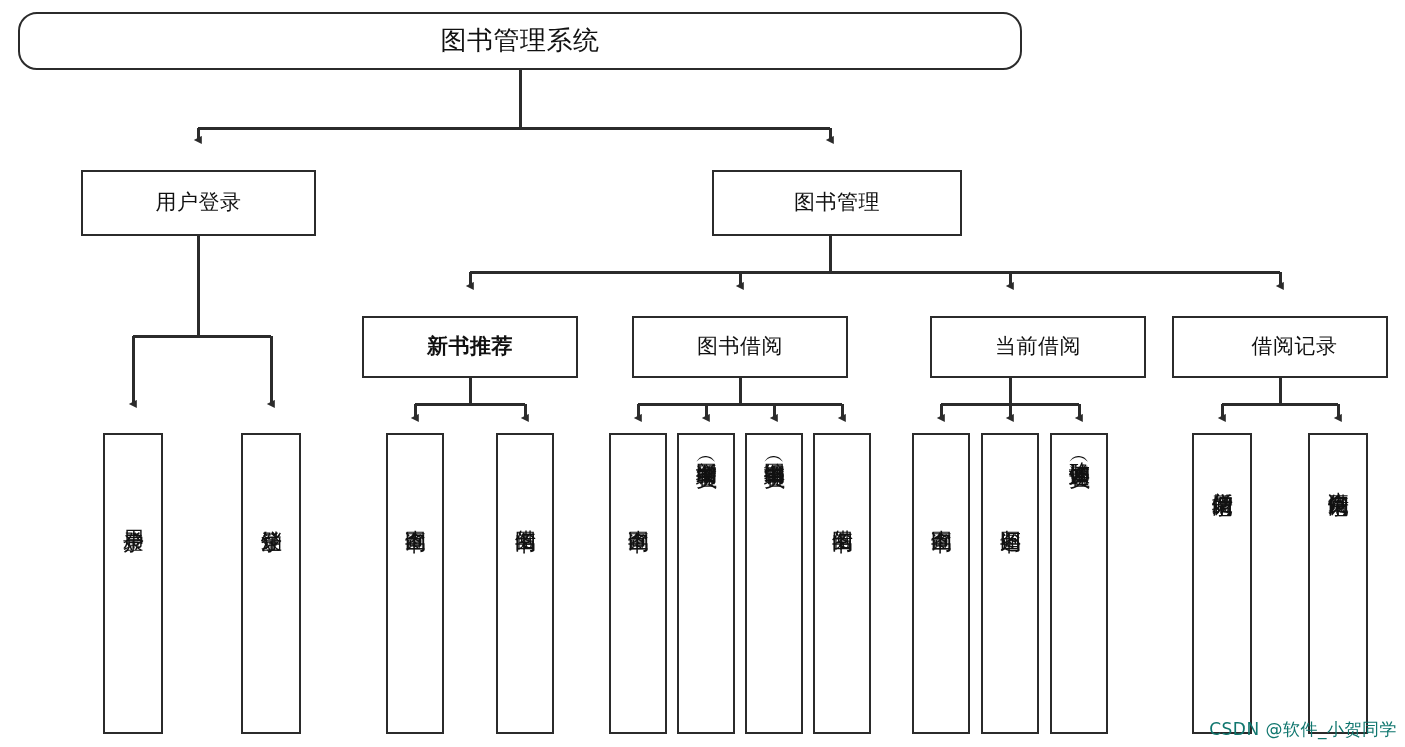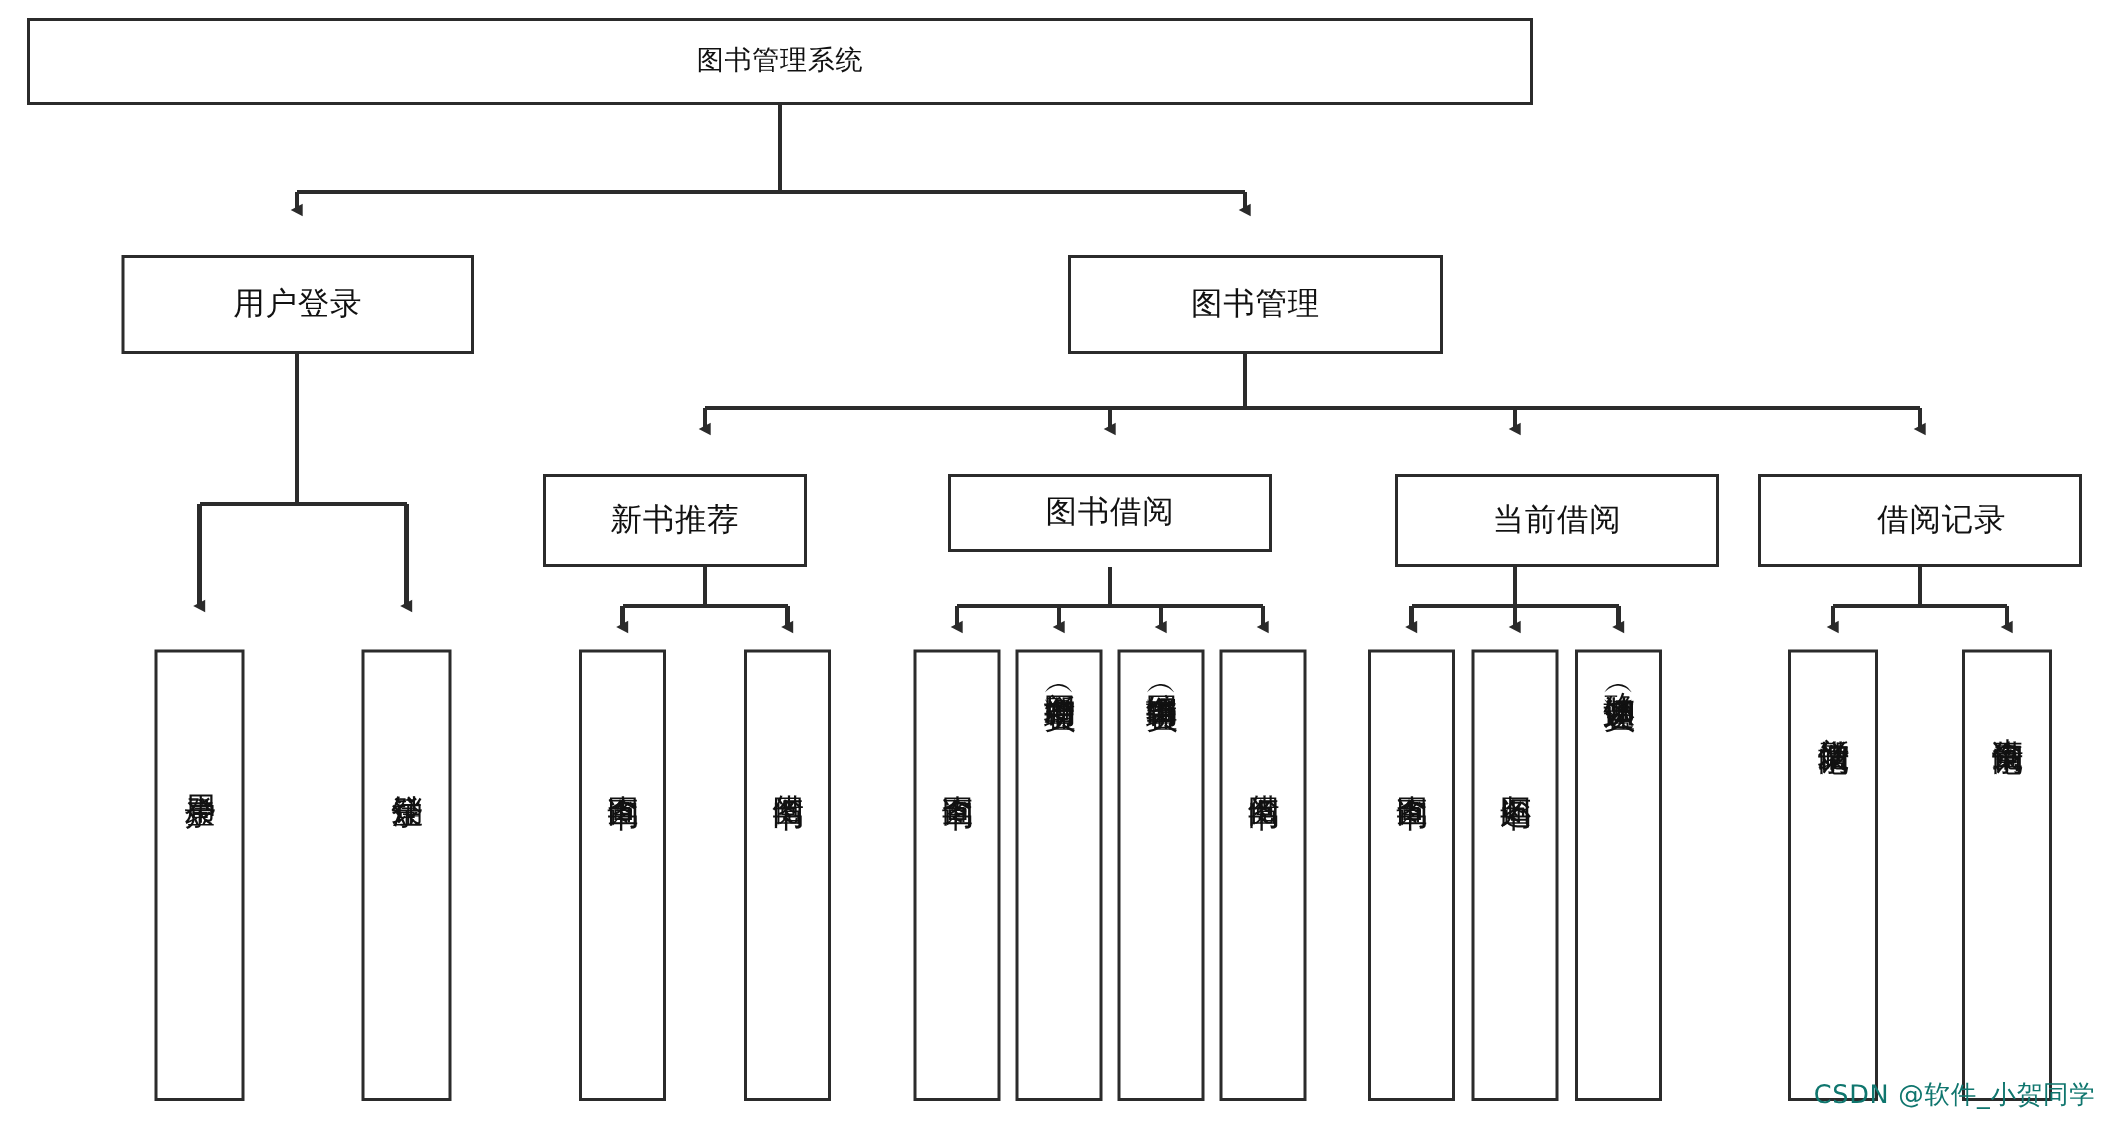--- a/index.html
+++ b/index.html
@@ -33,21 +33,22 @@
     align-items: center;
     justify-content: center;
     color: #111111;
   }
   .node.horiz {
     font-size: 21px;
     line-height: 1.2;
     letter-spacing: 0.5px;
   }
   .node.root {
-    font-size: 18px;
+    font-size: 26px;
+    border-radius: 19px;
   }
   .node.leaf {
     font-size: 21px;
     padding-top: 14px;
     align-items: flex-start;
     justify-content: center;
   }
   .vtext {
     writing-mode: vertical-rl;
     text-orientation: upright;
@@ -126,24 +127,24 @@
     <span>图书管理系统</span>
   </div>
 
   <div class="node horiz" style="left:81px; top:170px; width:235px; height:66px;">
     <span>用户登录</span>
   </div>
   <div class="node horiz" style="left:712px; top:170px; width:250px; height:66px;">
     <span>图书管理</span>
   </div>
 
-  <div class="node horiz" style="left:362px; top:316px; width:176px; height:62px;">
+  <div class="node horiz" style="left:362px; top:316px; width:216px; height:62px;font-weight:bold;">
     <span>新书推荐</span>
   </div>
-  <div class="node horiz" style="left:632px; top:316px; width:216px; height:52px;">
+  <div class="node horiz" style="left:632px; top:316px; width:216px; height:62px;">
     <span>图书借阅</span>
   </div>
   <div class="node horiz" style="left:902px; top:316px; width:216px; height:62px;margin-left:28px;">
     <span>当前借阅</span>
   </div>
   <div class="node horiz" style="left:1172px; top:316px; width:216px; height:62px;padding-left:29px;">
     <span>借阅记录</span>
   </div>
 
   <div class="node leaf" style="left:103px; top:433px; width:60px; height:301px; padding-top:78px;">

